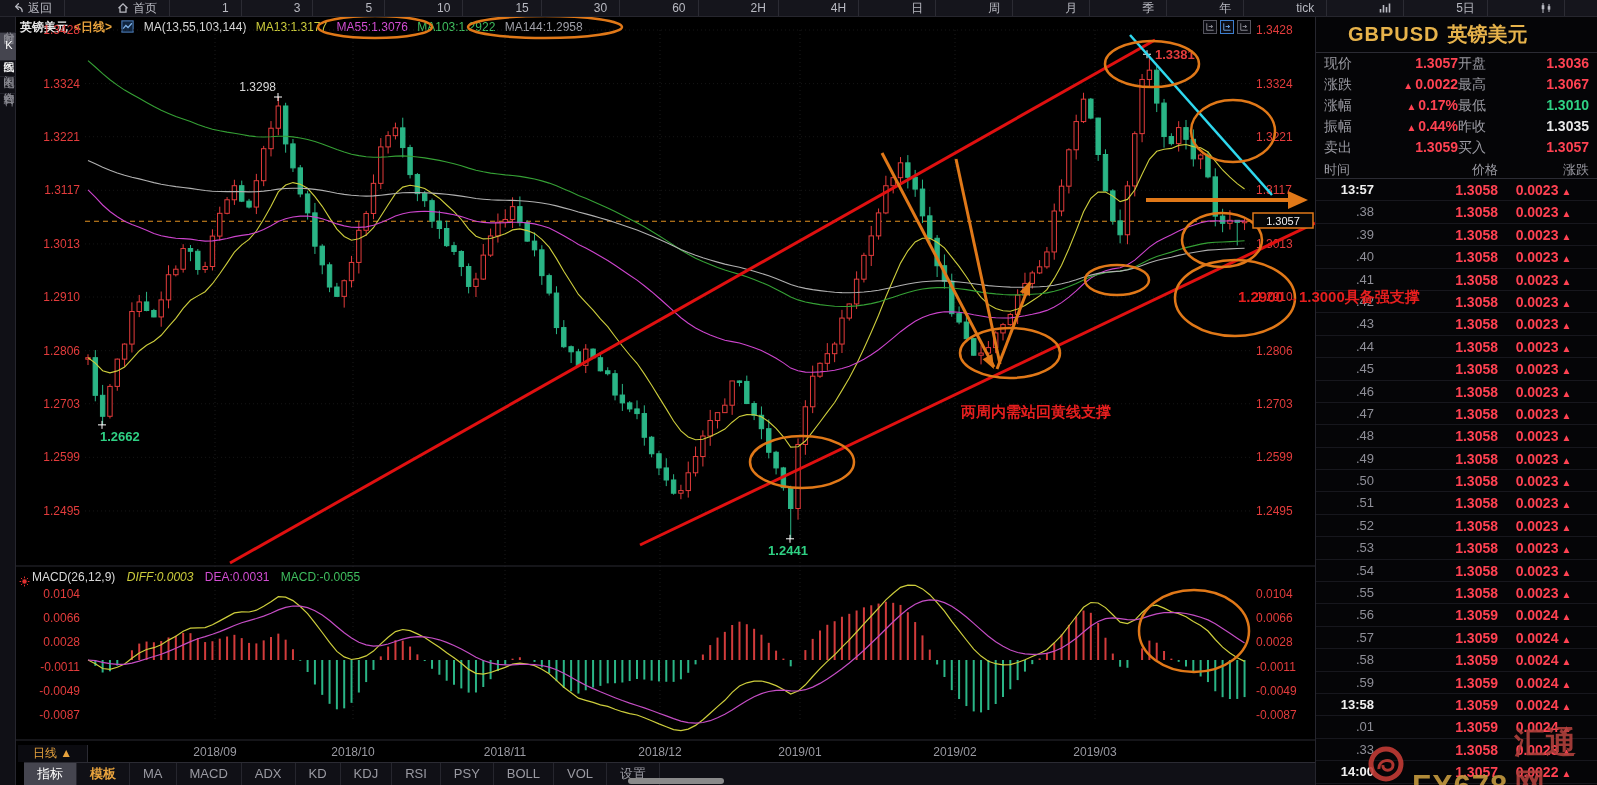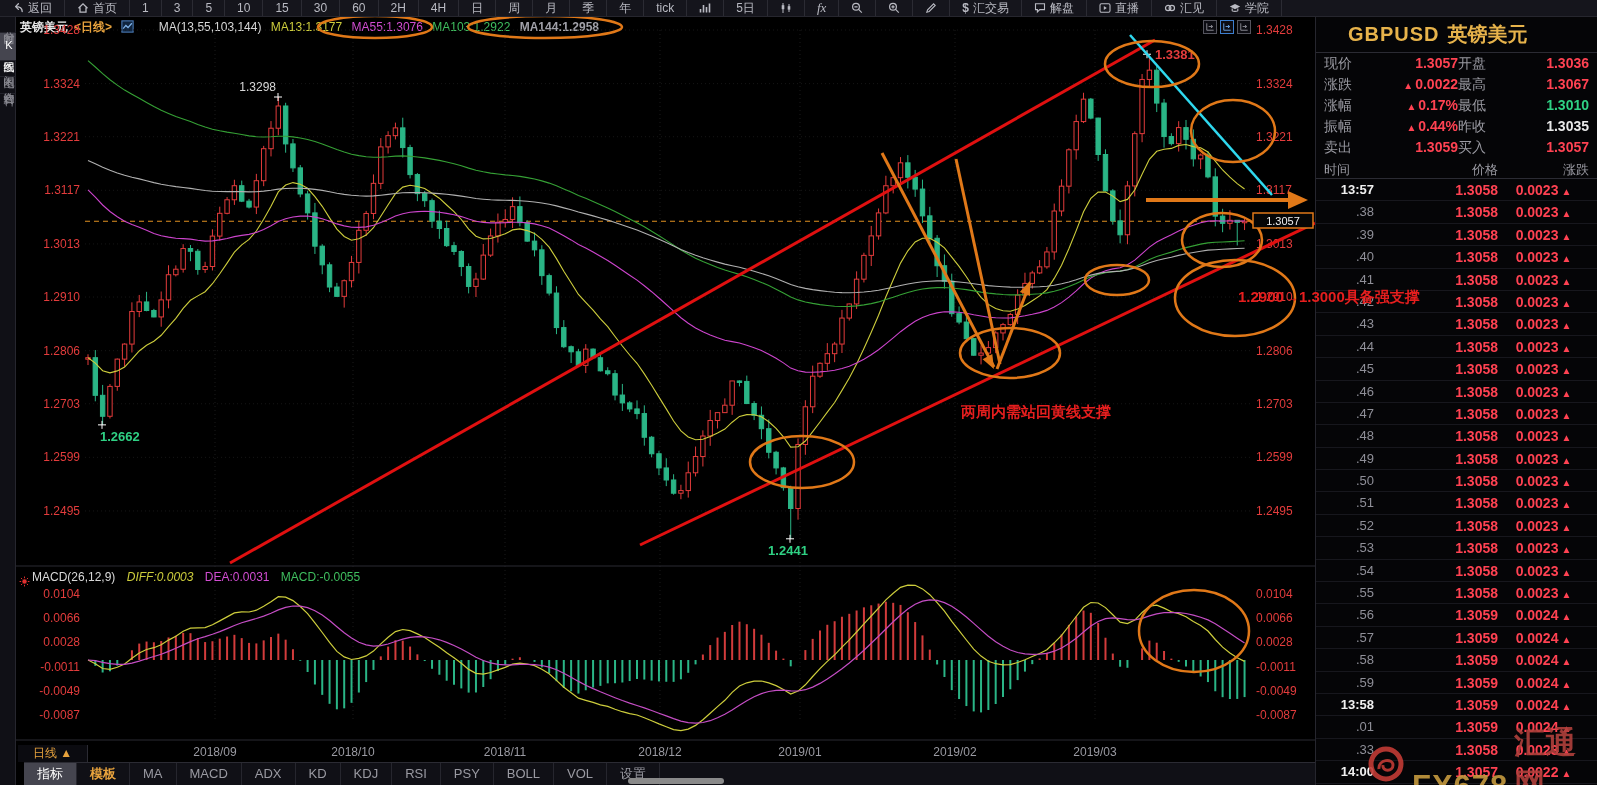--- a/index.html
+++ b/index.html
@@ -1,21 +1,21 @@
 <!DOCTYPE html>
 <html><head>
 <meta charset="utf-8">
 <style>
   html,body{margin:0;padding:0;background:#000;}
   *{box-sizing:border-box;}
   .app{position:relative;width:1597px;height:785px;background:#000;overflow:hidden;
        font-family:"Liberation Sans","DejaVu Sans",sans-serif;-webkit-font-smoothing:antialiased;}
   
   .toolbar{position:absolute;left:0;top:0;width:1597px;height:17px;background:#15151c;
-           border-bottom:1px solid #26262e;display:flex;align-items:stretch;z-index:6;}
+           border-bottom:1px solid #26262e;display:flex;align-items:stretch;z-index:6;gap:40px;}
   .tb-item{display:flex;align-items:center;gap:4px;padding:0 12px;color:#b9bac2;font-size:12px;
            border-right:1px solid #2b2b33;white-space:nowrap;cursor:default;line-height:16px;}
   .tb-item .ticon{display:inline-flex;width:12px;height:12px;color:#b9bac2;}
   .tb-item .ticon svg{width:12px;height:12px;}
   .tb-item .fx{font-style:italic;font-family:"Liberation Serif",serif;font-size:13px;}
   .tb-item .dollar{font-weight:bold;font-size:12px;}
   
   .sidebar{position:absolute;left:0;top:17px;width:16px;height:768px;background:#101016;
            border-right:1px solid #26262e;z-index:6;}
   .v-tab{writing-mode:vertical-rl;text-orientation:upright;color:#8a8a92;font-size:11px;
@@ -23,25 +23,25 @@
          width:16px;cursor:default;}
   .v-tab.sel{background:#45454f;color:#fff;}
   
   .main{position:absolute;left:16px;top:17px;width:1299px;height:768px;background:#000;}
   .chart-header{position:absolute;left:4px;top:1px;height:18px;line-height:18px;font-size:12px;
                 white-space:nowrap;z-index:1;}
   .chart-header span{margin-right:6px;}
   .ch-symbol{color:#e8e8e8;font-weight:bold;}
   .ch-period{color:#e8a33d;font-weight:bold;}
   .ch-icon{display:inline-block;width:13px;height:13px;vertical-align:-2px;}
-  .ch-ma{color:#d8d8d8;margin-left:15px;}
+  .ch-ma{color:#d8d8d8;}
   .ch-ma13{color:#cdcd3c;}
   .ch-ma55{color:#d24dd2;}
   .ch-ma103{color:#3fbf5f;}
-  .ch-ma144{color:#a0a0a8;font-weight:bold;}
+  .ch-ma144{color:#a0a0a8;}
   #chart{position:absolute;left:0;top:0;z-index:2;}
   svg text{font-family:"Liberation Sans","DejaVu Sans",sans-serif;}
   .mini-icons{position:absolute;left:1187px;top:3px;z-index:3;display:flex;gap:3px;}
   .mini-icons span{display:inline-flex;width:14px;height:14px;border:1px solid #55555e;
                    color:#8f8f98;background:#0c0c12;}
   .mini-icons span.active{border-color:#3d7fd0;color:#6ea7e8;}
   .macd-header{position:absolute;left:16px;top:553px;font-size:12px;z-index:3;white-space:nowrap;}
   .macd-header span{margin-right:8px;}
   .m-title{color:#d8d8d8;}
   .m-diff{color:#cdcd3c;font-style:italic;}

